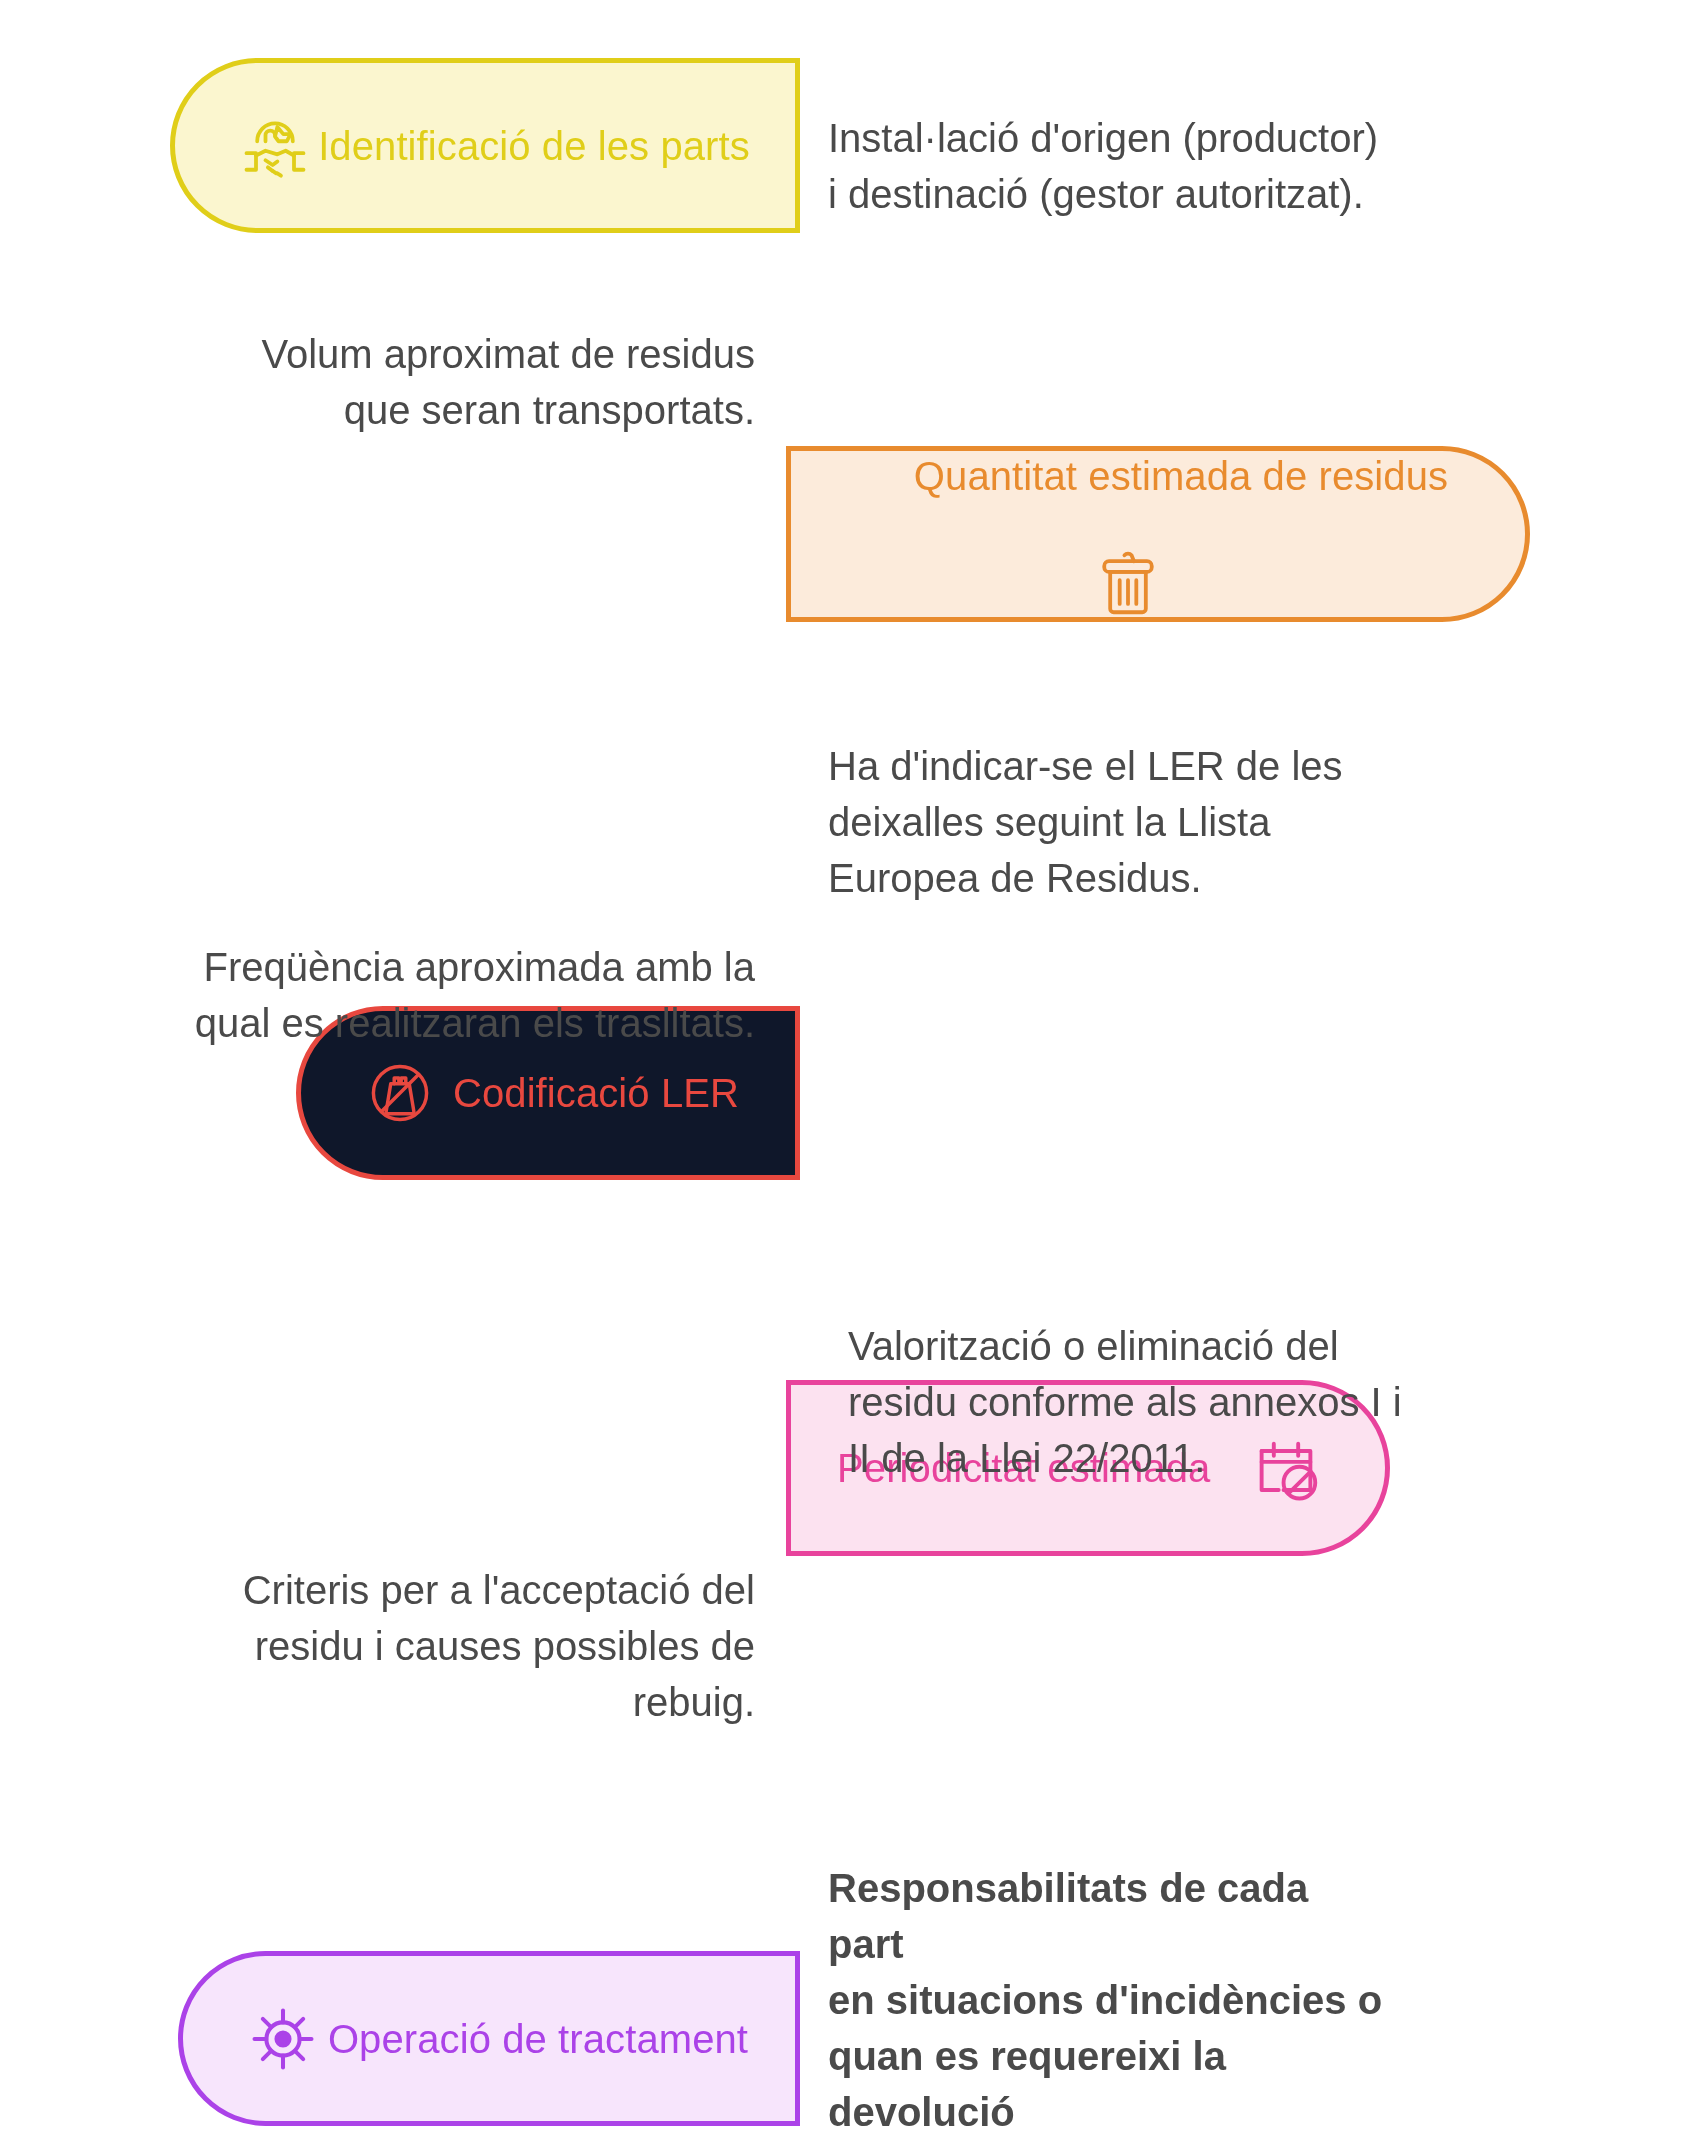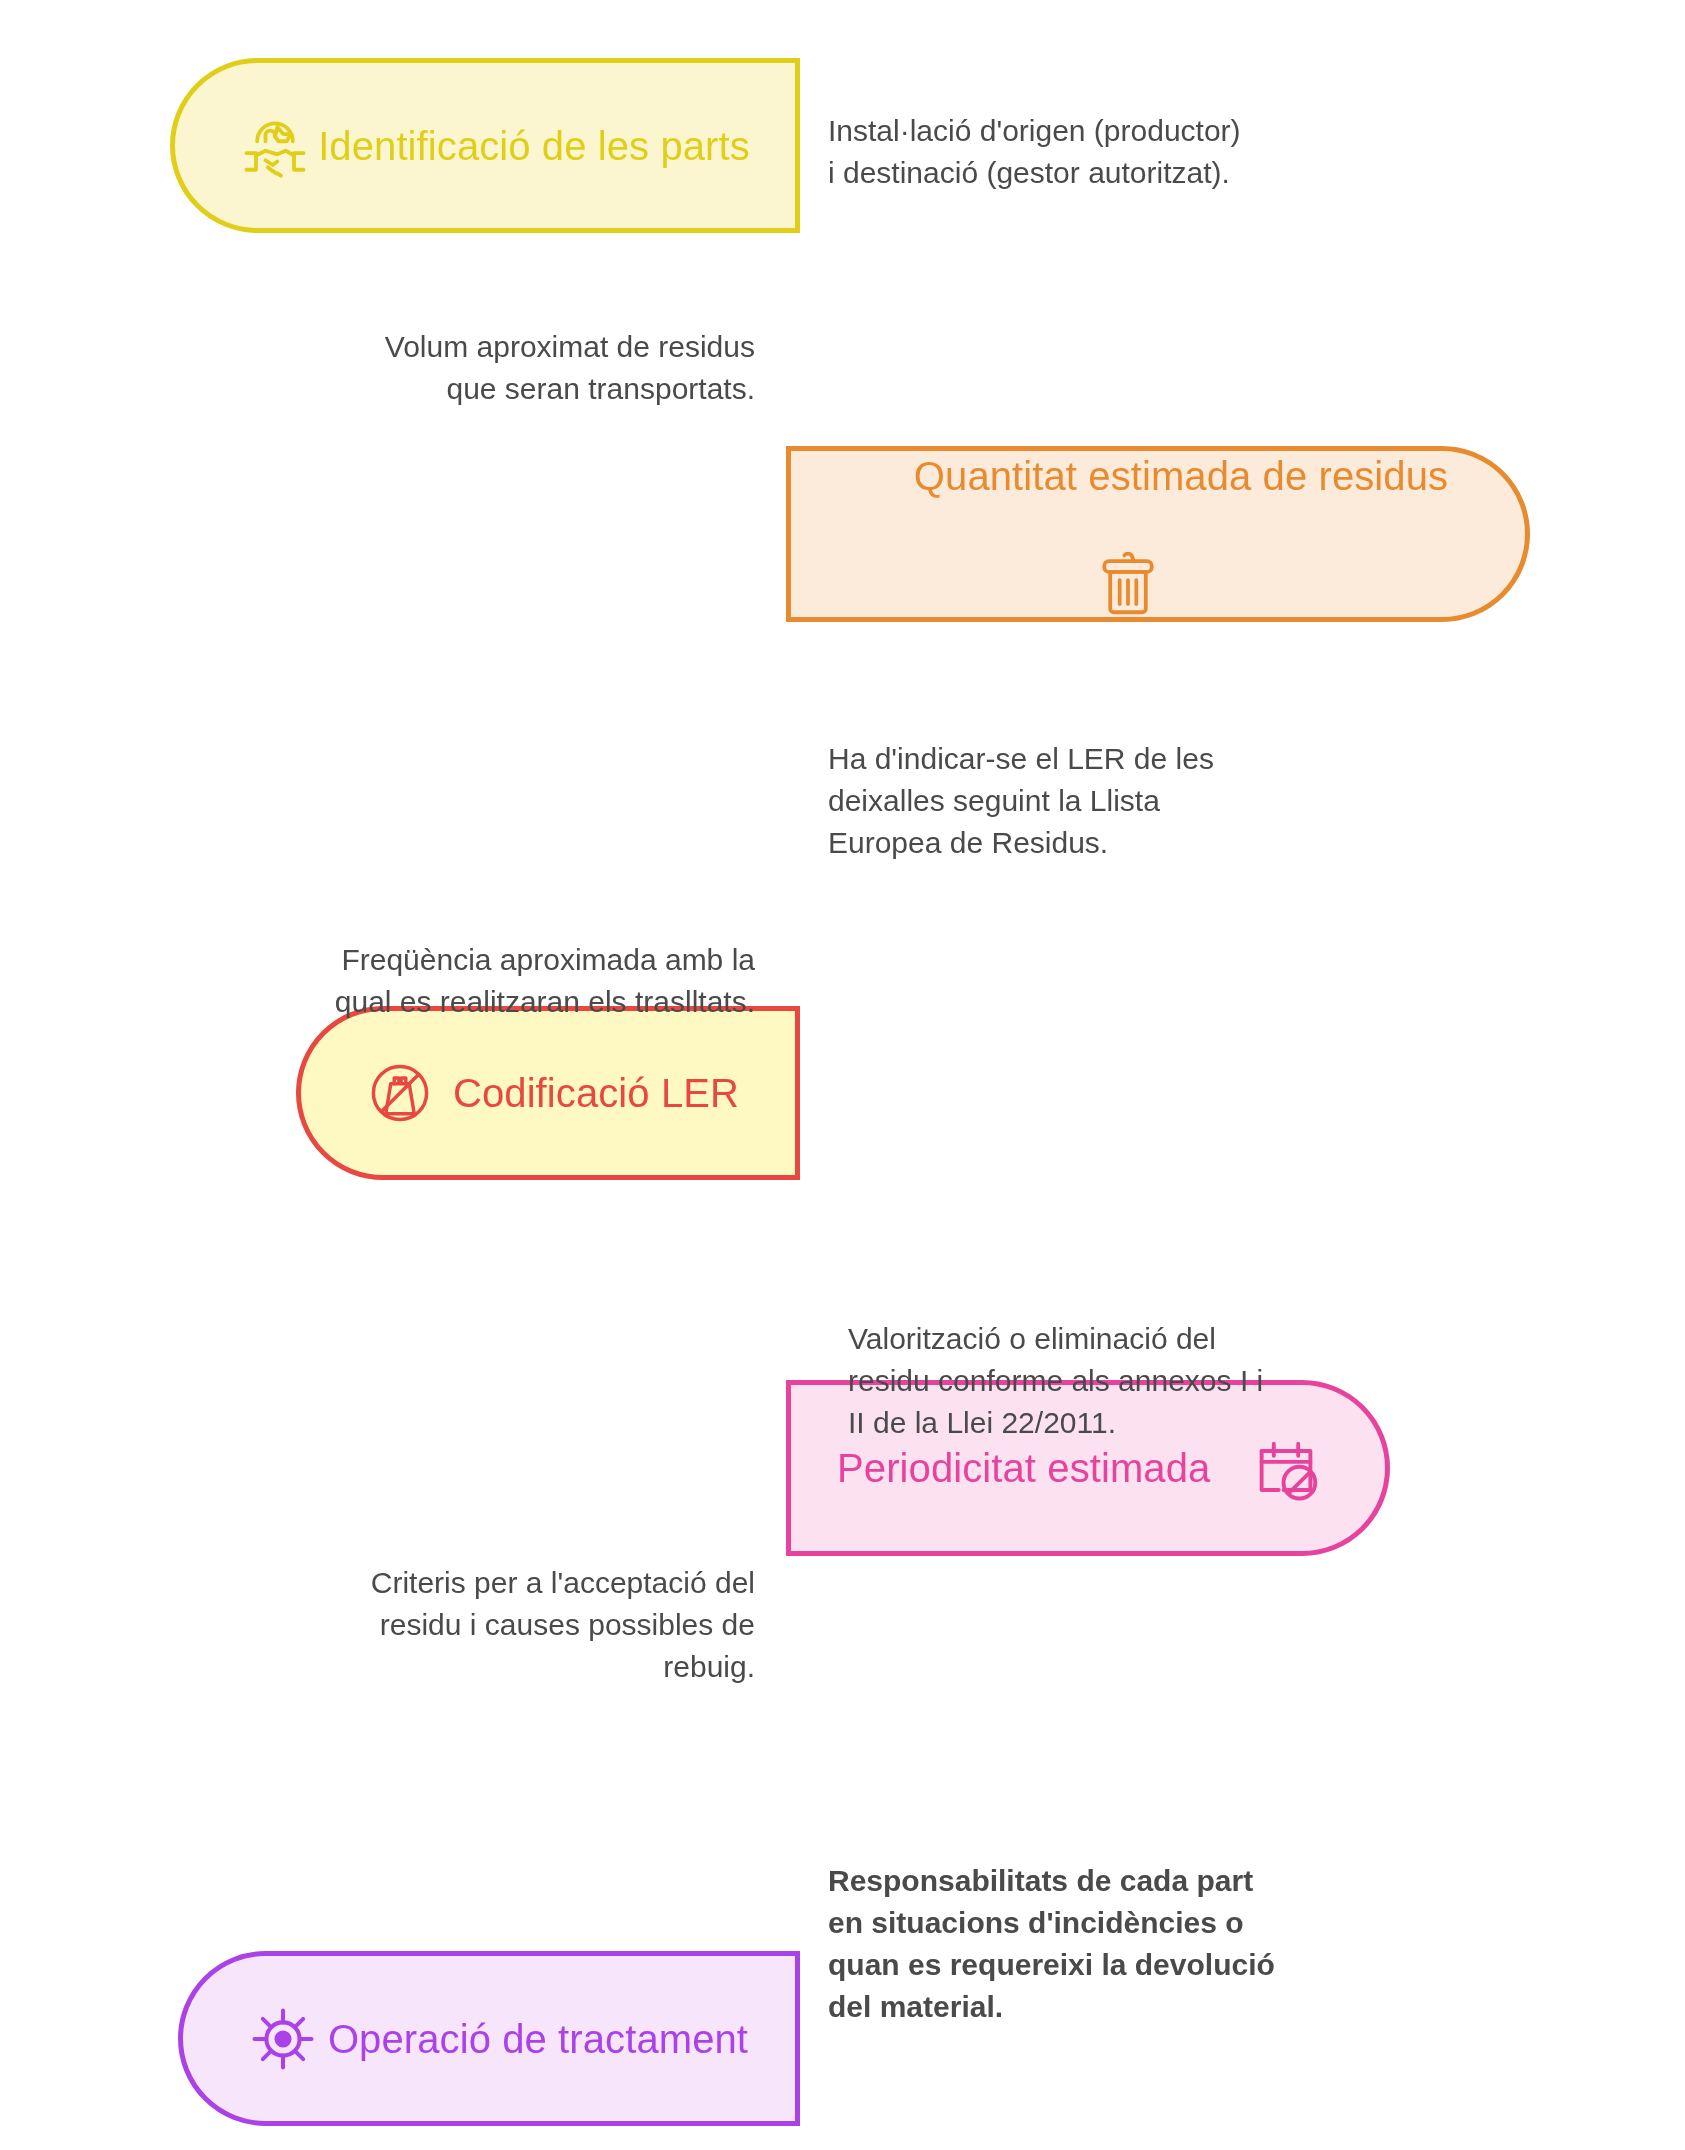--- a/index.html
+++ b/index.html
@@ -55,21 +55,21 @@
   .card.icon-left .card-icon { margin-left: 62px; margin-right: 0; }
   .card.icon-left .card-title { text-align: center; padding-right: 40px; }
 
   
   .card.icon-right .card-title { text-align: left; padding-left: 46px; }
   .card.icon-right .card-icon { margin-right: 60px; }
 
   
   .desc {
     position: absolute;
-    font-size: 30px;
+    font-size: 40px;
     line-height: 1.40;
     color: #4a4a4a;
     white-space: pre-line;
   }
   .desc.right-of { text-align: left; }
   .desc.left-of  { text-align: right; }
 </style>
 </head>
 <body>
 
@@ -102,21 +102,21 @@
         <path d="M29 12 a4 4 0 0 1 6 0 l2 5"></path>
         <rect x="12" y="17" width="40" height="9" rx="4"></rect>
         <path d="M17 26 h30 v31 a3 3 0 0 1 -3 3 h-24 a3 3 0 0 1 -3 -3 z"></path>
         <path d="M25 33 v20 M32 33 v20 M39 33 v20"></path>
       </svg>
     </span>
   </div>
   <div class="desc left-of" style="left:180px; top:326px; width:575px;">Volum aproximat de residus
 que seran transportats.</div>
 
-  <div class="card left-round icon-left" style="left:296px; top:655px; width:504px; height:174px; background:#fef9c3; border-color:#E8483F;">
+  <div class="card left-round icon-left" style="left:296px; top:655px; width:504px; height:174px; background:#0f172a; border-color:#E8483F;">
     <span class="card-icon">
       <svg width="74" height="74" viewBox="0 0 64 64" fill="none" stroke="#E8483F" stroke-width="3" stroke-linecap="round" stroke-linejoin="round">
         <circle cx="32" cy="32" r="23"></circle>
         <path d="M24 24 h16 l4 24 a2 2 0 0 1 -2 2 h-20 a2 2 0 0 1 -2 -2 z"></path>
         <path d="M27 24 v-5 h4 v3 h2 v-3 h4 v5"></path>
         <line x1="16" y1="48" x2="48" y2="16"></line>
       </svg>
     </span>
     <span class="card-title" style="color:#E8483F;">Codificació LER</span>
   </div>

